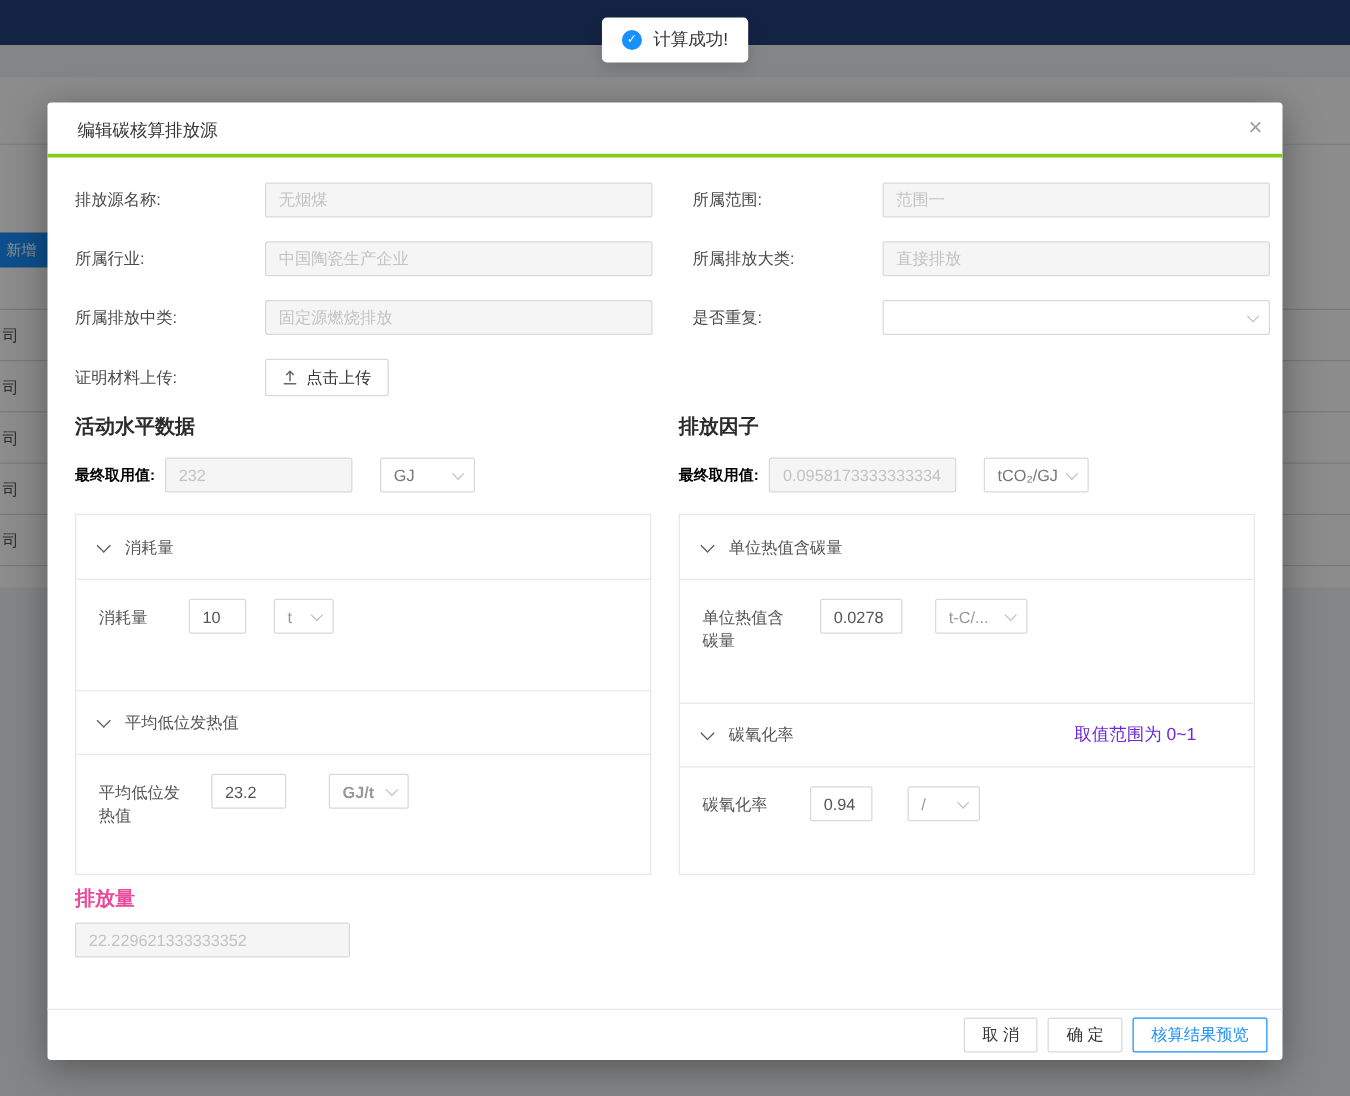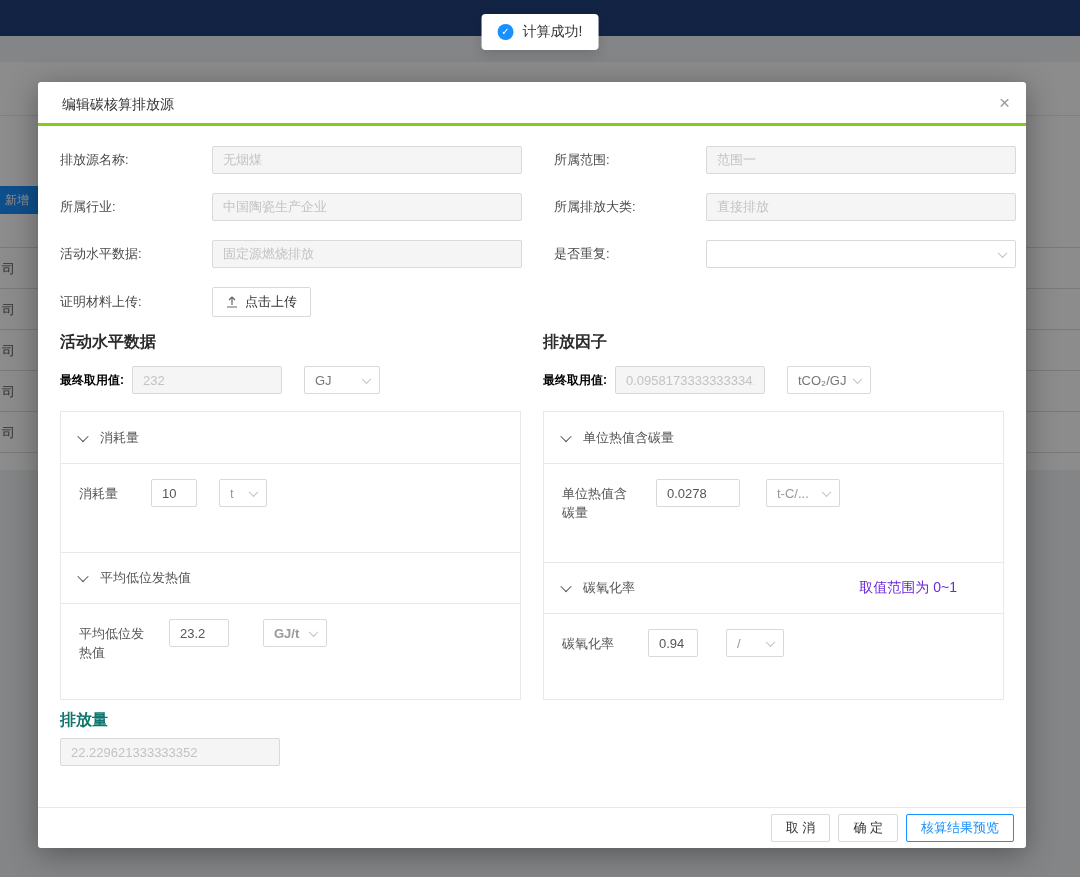--- a/index.html
+++ b/index.html
@@ -63,24 +63,24 @@
   .card { border:1px solid #e8e8e8; margin-top:17px; height:289px; overflow:hidden; }
   .card-head { display:flex; align-items:center; justify-content:space-between; height:52px; padding:0 18px;
     border-bottom:1px solid #e8e8e8; }
   .card-head-left { display:flex; align-items:center; gap:13px; font-size:13px; color:#555; cursor:pointer; }
   .chev-down { display:inline-block; width:8px; height:8px; border-right:1.4px solid #555; border-bottom:1.4px solid #555;
     transform:rotate(45deg) translate(-1px,-1px); }
   .card-hint { font-size:14px; color:#6d28d9; padding-right:28px; }
   .card-row { display:flex; align-items:flex-start; padding:15px 18px; }
   .card-row .f-label2 { width:72px; min-width:72px; font-size:13px; color:#555; line-height:19px; padding-top:5px; }
   .card-row .gap { width:22px; min-width:22px; }
-  .in-10 { width:46px; } .in-232 { width:60px; } .in-0278 { width:84px; } .in-094 { width:50px; }
+  .in-10 { width:46px; } .in-232 { width:60px; } .in-0278 { width:66px; } .in-094 { width:50px; }
   .row1-left { height:88px; } .row1-right { height:98px; }
 
-  .emission-title { font-size:16px; font-weight:bold; color:#0f766e; margin-top:11px; line-height:18px; }
+  .emission-title { font-size:16px; font-weight:bold; color:#ec4899; margin-top:11px; line-height:18px; }
   .in-emission { width:220px; margin-top:9px; }
 
   
   .btn { height:28px; padding:0 14px; border:1px solid #d9d9d9; border-radius:2px; background:#fff; font-size:13px;
     color:#333; cursor:pointer; font-family:inherit; }
   .btn-preview { border-color:#1890ff; color:#1890ff; }
 </style>
 </head>
 <body>
 
@@ -130,21 +130,21 @@
         <input class="ctl disabled in-wide" readonly="" value="中国陶瓷生产企业" style="">
       </div>
       <div class="form-col right">
         <span class="f-label">所属排放大类:</span>
         <input class="ctl disabled in-wide" readonly="" value="直接排放" style="">
       </div>
     </div>
 
     <div class="form-row">
       <div class="form-col">
-        <span class="f-label">活动水平数据:</span>
+        <span class="f-label">所属排放中类:</span>
         <input class="ctl disabled in-wide" readonly="" value="固定源燃烧排放" style="">
       </div>
       <div class="form-col right">
         <span class="f-label">是否重复:</span>
         <span class="ctl select in-wide">
           <span></span>
           <span class="chevron"></span>
         </span>
       </div>
     </div>

